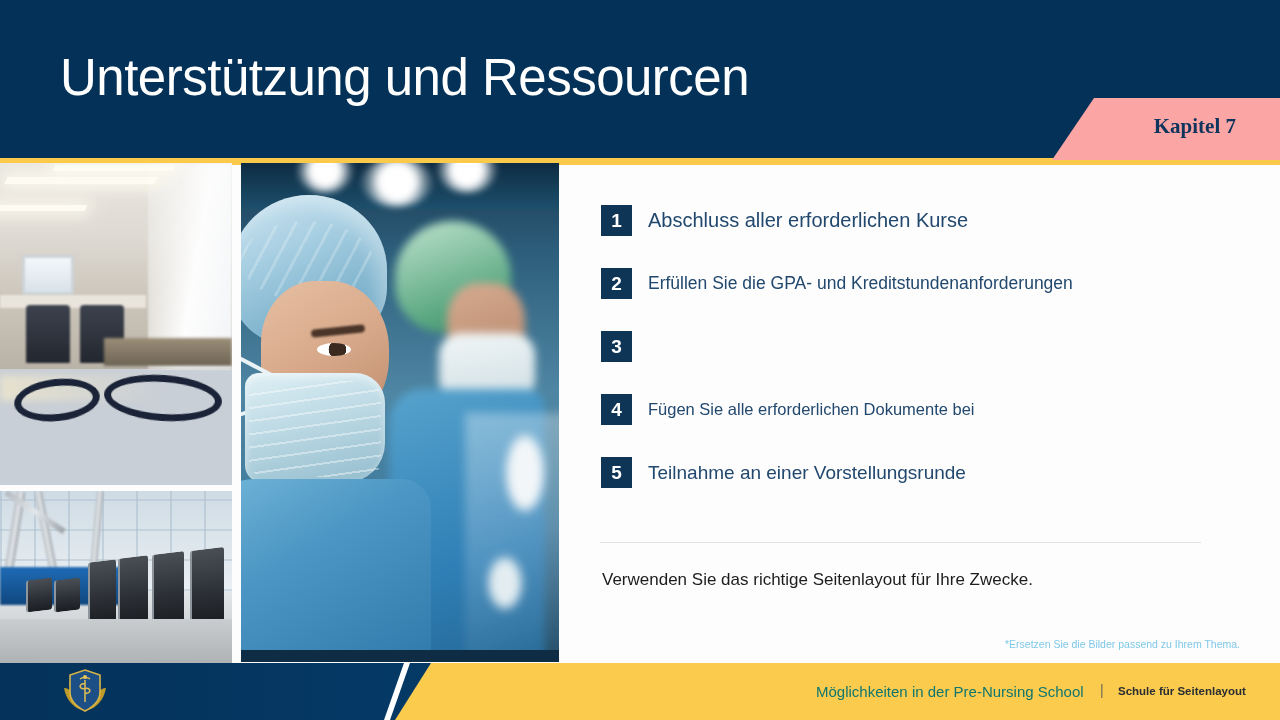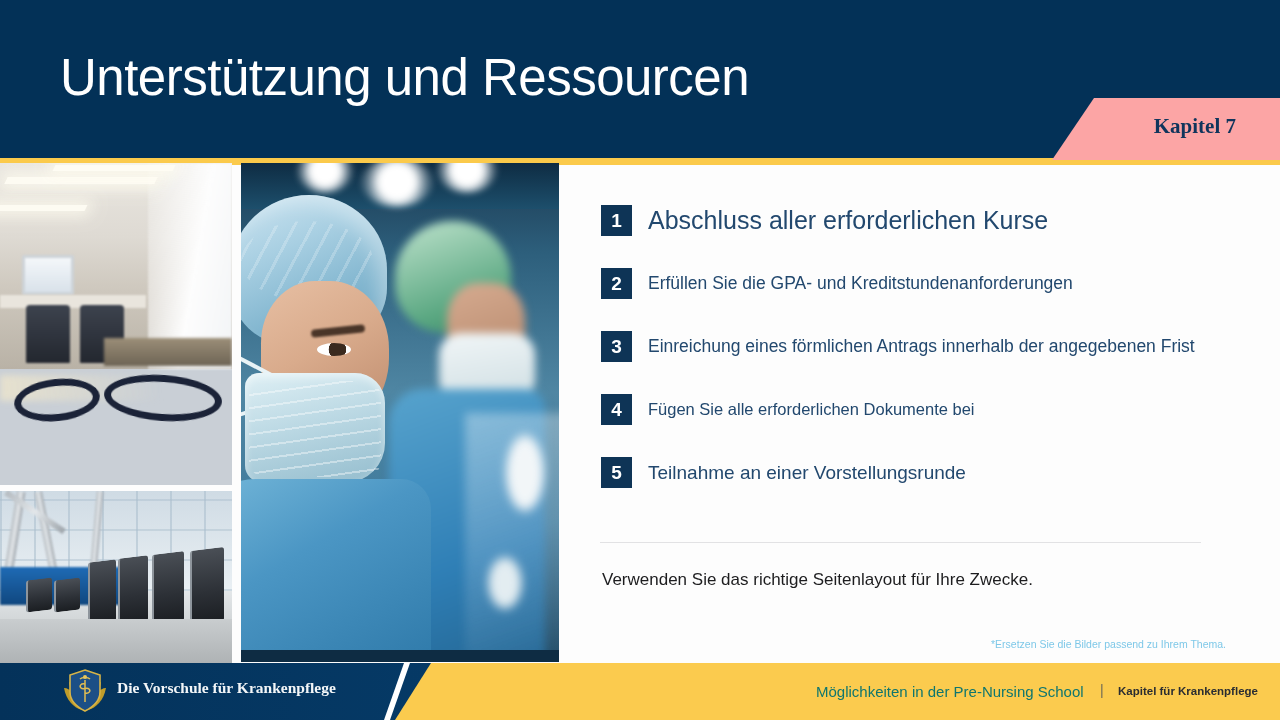--- a/index.html
+++ b/index.html
@@ -279,37 +279,37 @@
     color: #ffffff;
     font-size: 19px; font-weight: bold;
     display: flex; align-items: center; justify-content: center;
     line-height: 1;
   }
   .row-text {
     margin-left: 16px;
     color: #22486e;
     white-space: nowrap;
   }
-  .sz-1 .row-text { font-size: 25px; }
+  .sz-1 .row-text { font-size: 20px; }
   .sz-2 .row-text { font-size: 17.5px; }
   .sz-3 .row-text { font-size: 17.5px; }
   .sz-4 .row-text { font-size: 16.5px; }
   .sz-5 .row-text { font-size: 19px; }
 
   .divider {
     position: absolute; left: 600px; top: 542px;
     width: 601px; height: 1px; background: #e2e2e4;
   }
   .caption {
     position: absolute; left: 602px; top: 570px;
     font-size: 17px; color: #1d1d1f;
     white-space: nowrap;
   }
   .footnote {
-    position: absolute; right: 54px; top: 638px;
+    position: absolute; right: 40px; top: 638px;
     font-size: 10.5px; color: #7ec8e8;
     white-space: nowrap;
     text-align: center;
   }
 
   
   .footer-navy {
     position: absolute; left: 0; top: 663px; width: 1280px; height: 57px;
     background: linear-gradient(90deg,#04325a 0%, #063e6d 55%, #0a4d85 100%);
   }
@@ -428,21 +428,20 @@
     <div class="list-row sz-1">
       <div class="badge">1</div>
       <div class="row-text">Abschluss aller erforderlichen Kurse</div>
     </div>
     <div class="list-row sz-2">
       <div class="badge">2</div>
       <div class="row-text">Erfüllen Sie die GPA- und Kreditstundenanforderungen</div>
     </div>
     <div class="list-row sz-3">
       <div class="badge">3</div>
-      <div class="row-text">Einreichung eines förmlichen Antrags innerhalb der angegebenen Frist</div>
     </div>
     <div class="list-row sz-4">
       <div class="badge">4</div>
       <div class="row-text">Fügen Sie alle erforderlichen Dokumente bei</div>
     </div>
     <div class="list-row sz-5">
       <div class="badge">5</div>
       <div class="row-text">Teilnahme an einer Vorstellungsrunde</div>
     </div>
   </div>
@@ -465,18 +464,17 @@
       </g>
       <path d="M25 4 L40 9 L40 26 C40 35 33 41 25 45 C17 41 10 35 10 26 L10 9 Z" fill="#1c4f86" stroke="#d8b447" stroke-width="1.6"></path>
       <g stroke="#e0bd52" stroke-width="1.5" fill="none">
         <path d="M25 14 L25 36"></path>
         <path d="M25 18 C21 17 19 20 21 22 C23 24 27 21 29 23 C31 25 29 28 25 27"></path>
         <path d="M20 13 C22 11 28 11 30 13"></path>
       </g>
       <circle cx="25" cy="11" r="2" fill="#e6c45c"></circle>
     </svg>
   </div>
-  <div class="brand-left">Die Vorschule für Krankenpflege</div>
   <div class="footer-center">Möglichkeiten in der Pre-Nursing School</div>
   <div class="footer-sep">|</div>
-  <div class="footer-right">Kapitel für Krankenpflege</div>
+  <div class="footer-right">Schule für Seitenlayout</div>
 
 </div>
 
 </body></html>

